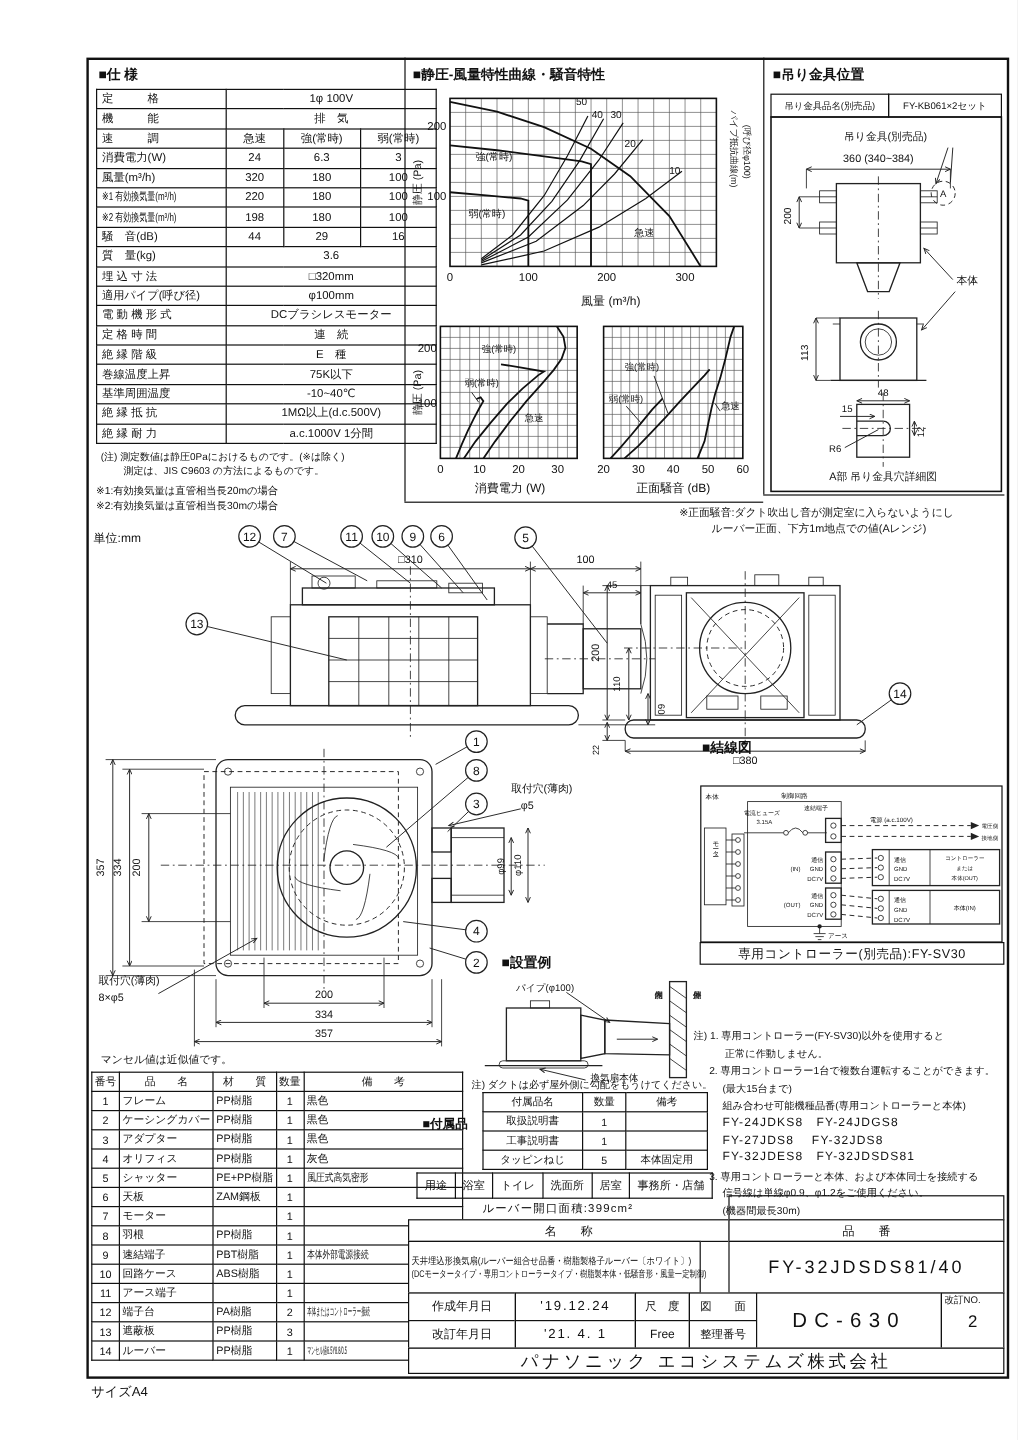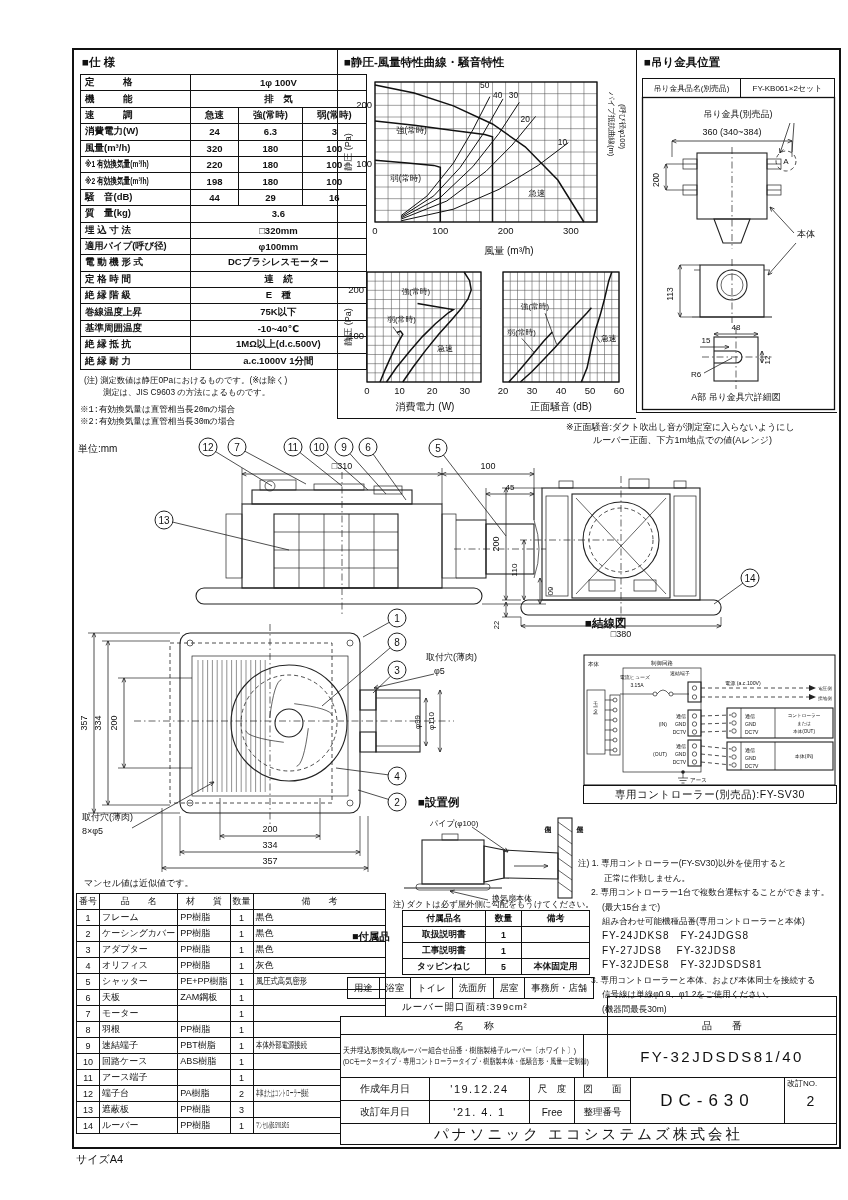--- a/index.html
+++ b/index.html
@@ -6,32 +6,32 @@
   .page{position:relative;width:848px;height:1200px;background:#fff;overflow:hidden;
         font-family:"Liberation Sans","DejaVu Sans",sans-serif;color:#111;}
   .abs{position:absolute;}
   .frame{border:2px solid #111;}
   .vline{width:0;border-left:1.5px solid #111;}
   .hline{height:0;border-top:1.5px solid #111;}
   .ptitle{font-weight:bold;font-size:11.5px;white-space:nowrap;}
   
   table{border-collapse:collapse;}
   #spec-table{width:253px;font-size:9.5px;}
-  #spec-table td,#spec-table th{border:1px solid #111;padding:0 14px;height:15.4px;font-weight:bold;white-space:nowrap;}
+  #spec-table td,#spec-table th{border:1px solid #111;padding:0 14px;height:15.4px;font-weight:normal;white-space:nowrap;}
   #spec-table th{width:92px;text-align:left;padding-left:4px;}
   #spec-table td{text-align:center;}
   .specnote{font-size:8.3px;line-height:12px;white-space:nowrap;}
-  .fnote{font-size:8.6px;white-space:nowrap;font-family:Liberation Mono, monospace;}
+  .fnote{font-size:8.6px;white-space:nowrap;}
   
   #parts-table{width:265px;font-size:9px;}
   #parts-table td,#parts-table th{border:1px solid #111;height:15px;padding:0 2px;font-weight:normal;white-space:nowrap;overflow:hidden;}
   #parts-table .c{text-align:center;}
   
   #acc-table{width:188px;font-size:8.8px;}
-  #acc-table td,#acc-table th{border:1px solid #111;height:15px;padding:0 2px;text-align:center;font-weight:bold;white-space:nowrap;}
+  #acc-table td,#acc-table th{border:1px solid #111;height:15px;padding:0 2px;text-align:center;font-weight:normal;white-space:nowrap;}
   
   #usage-table{font-size:9.3px;}
   #usage-table td{border:1.5px solid #111;height:20px;padding:0 6px;text-align:center;white-space:nowrap;}
   .cellrow{display:flex;}
   .cell{border:1px solid #111;display:flex;align-items:center;justify-content:center;box-sizing:border-box;}
   .notes{font-size:8.5px;line-height:14.6px;white-space:nowrap;}
   .notes .big{font-size:10px;letter-spacing:1px;}
   .noise{font-size:9px;line-height:13px;white-space:nowrap;}
   .shr{display:inline-block;transform-origin:0 50%;white-space:nowrap;}
   

